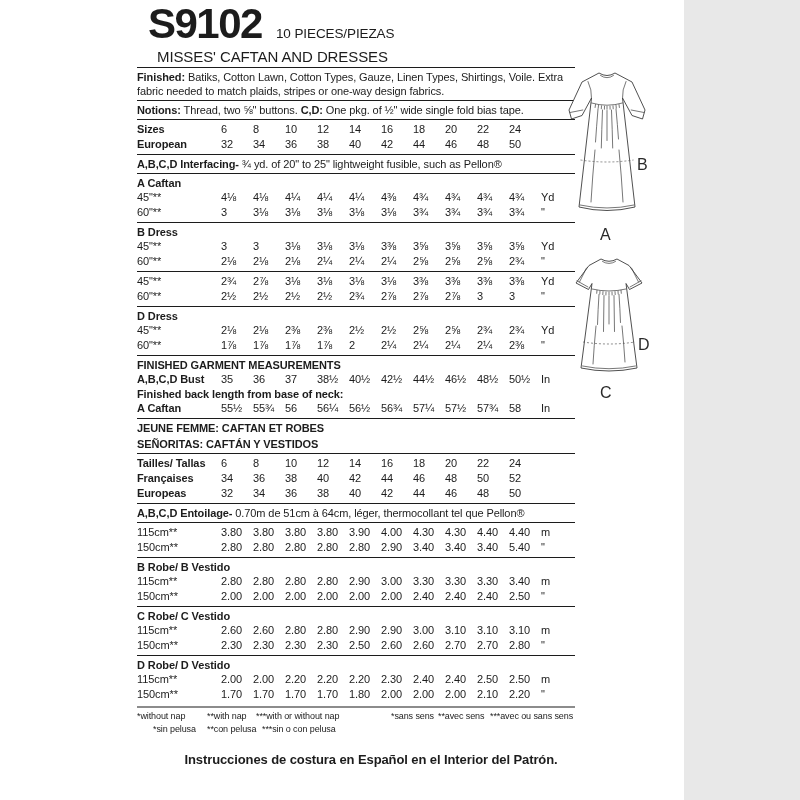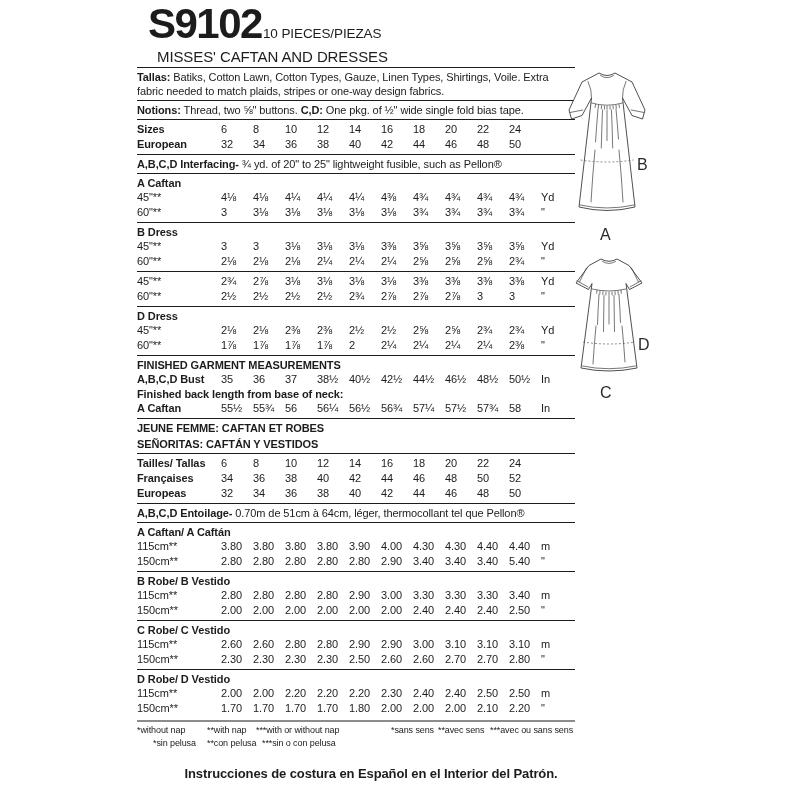--- a/index.html
+++ b/index.html
@@ -1,21 +1,21 @@
 <!DOCTYPE html>
 <html><head>
 <meta charset="utf-8">
 <style>
   html,body{margin:0;padding:0;background:#e8e8e8;}
-  .page{position:relative;width:800px;height:800px;background:#ffffff;overflow:hidden;
+  .page{position:relative;width:684px;height:800px;background:#ffffff;overflow:hidden;
         font-family:"Liberation Sans",sans-serif;color:#1c1c1c;}
   .content{position:absolute;left:137px;top:2px;width:438px;}
   .masthead{display:flex;align-items:baseline;margin-left:11px;}
   .brand{font-size:42px;font-weight:700;letter-spacing:-1.5px;line-height:44px;}
-  .pieces{font-size:13.5px;margin-left:1px;letter-spacing:-0.1px;}
+  .pieces{font-size:13.5px;margin-left:14px;letter-spacing:-0.1px;}
   .title{font-size:15px;font-weight:400;margin-top:2px;letter-spacing:-0.1px;margin-left:20px;}
   .rule{border-top:1.6px solid #1c1c1c;margin:2px 0;}
   .rule.gray{border-top:2px solid #8c8c8c;margin-top:4px;}
   .body-text{font-size:11px;line-height:14px;letter-spacing:-0.1px;}
   .nowrap{white-space:nowrap;}
   .b{font-weight:700;}
   .trow{display:grid;grid-template-columns:84px repeat(10,32px) 30px;
         font-size:11px;line-height:15px;letter-spacing:-0.1px;}
   .trow span{overflow:visible;white-space:nowrap;}
   .tlabel.b{font-weight:700;}
@@ -38,21 +38,21 @@
   <div class="content">
 
     <div class="masthead">
       <span class="brand">S9102</span>
       <span class="pieces">10 PIECES/PIEZAS</span>
     </div>
 
     <div class="title">MISSES' CAFTAN AND DRESSES</div>
     <div class="rule"></div>
 
-    <div class="body-text"><b>Tallas:</b><span> Batiks, Cotton Lawn, Cotton Types, Gauze, Linen Types, Shirtings, Voile. Extra fabric needed to match plaids, stripes or one-way design fabrics.</span></div>
+    <div class="body-text"><b>Finished:</b><span> Batiks, Cotton Lawn, Cotton Types, Gauze, Linen Types, Shirtings, Voile. Extra fabric needed to match plaids, stripes or one-way design fabrics.</span></div>
     <div class="rule"></div>
 
     <div class="body-text nowrap"><b>Notions:</b><span> Thread, two ⅝" buttons. </span><b>C,D:</b><span> One pkg. of ½" wide single fold bias tape.</span></div>
     <div class="rule"></div>
 
     <div>
         <div class="trow">
           <span class="tlabel b">Sizes</span>
           <span class="tcell">6</span>
           <span class="tcell">8</span>
@@ -305,21 +305,20 @@
           <span class="tcell">50</span>
           <span class="tunit"></span>
         </div>
       </div>
     <div class="rule"></div>
 
     <div class="body-text nowrap"><b>A,B,C,D Entoilage-</b><span> 0.70m de 51cm à 64cm, léger, thermocollant tel que Pellon®</span></div>
     <div class="rule"></div>
 
     <div>
-      <div class="shead">A Caftan/ A Caftán</div>
       <div>
           <div class="trow">
             <span class="tlabel">115cm**</span>
             <span class="tcell">3.80</span>
             <span class="tcell">3.80</span>
             <span class="tcell">3.80</span>
             <span class="tcell">3.80</span>
             <span class="tcell">3.90</span>
             <span class="tcell">4.00</span>
             <span class="tcell">4.30</span>

